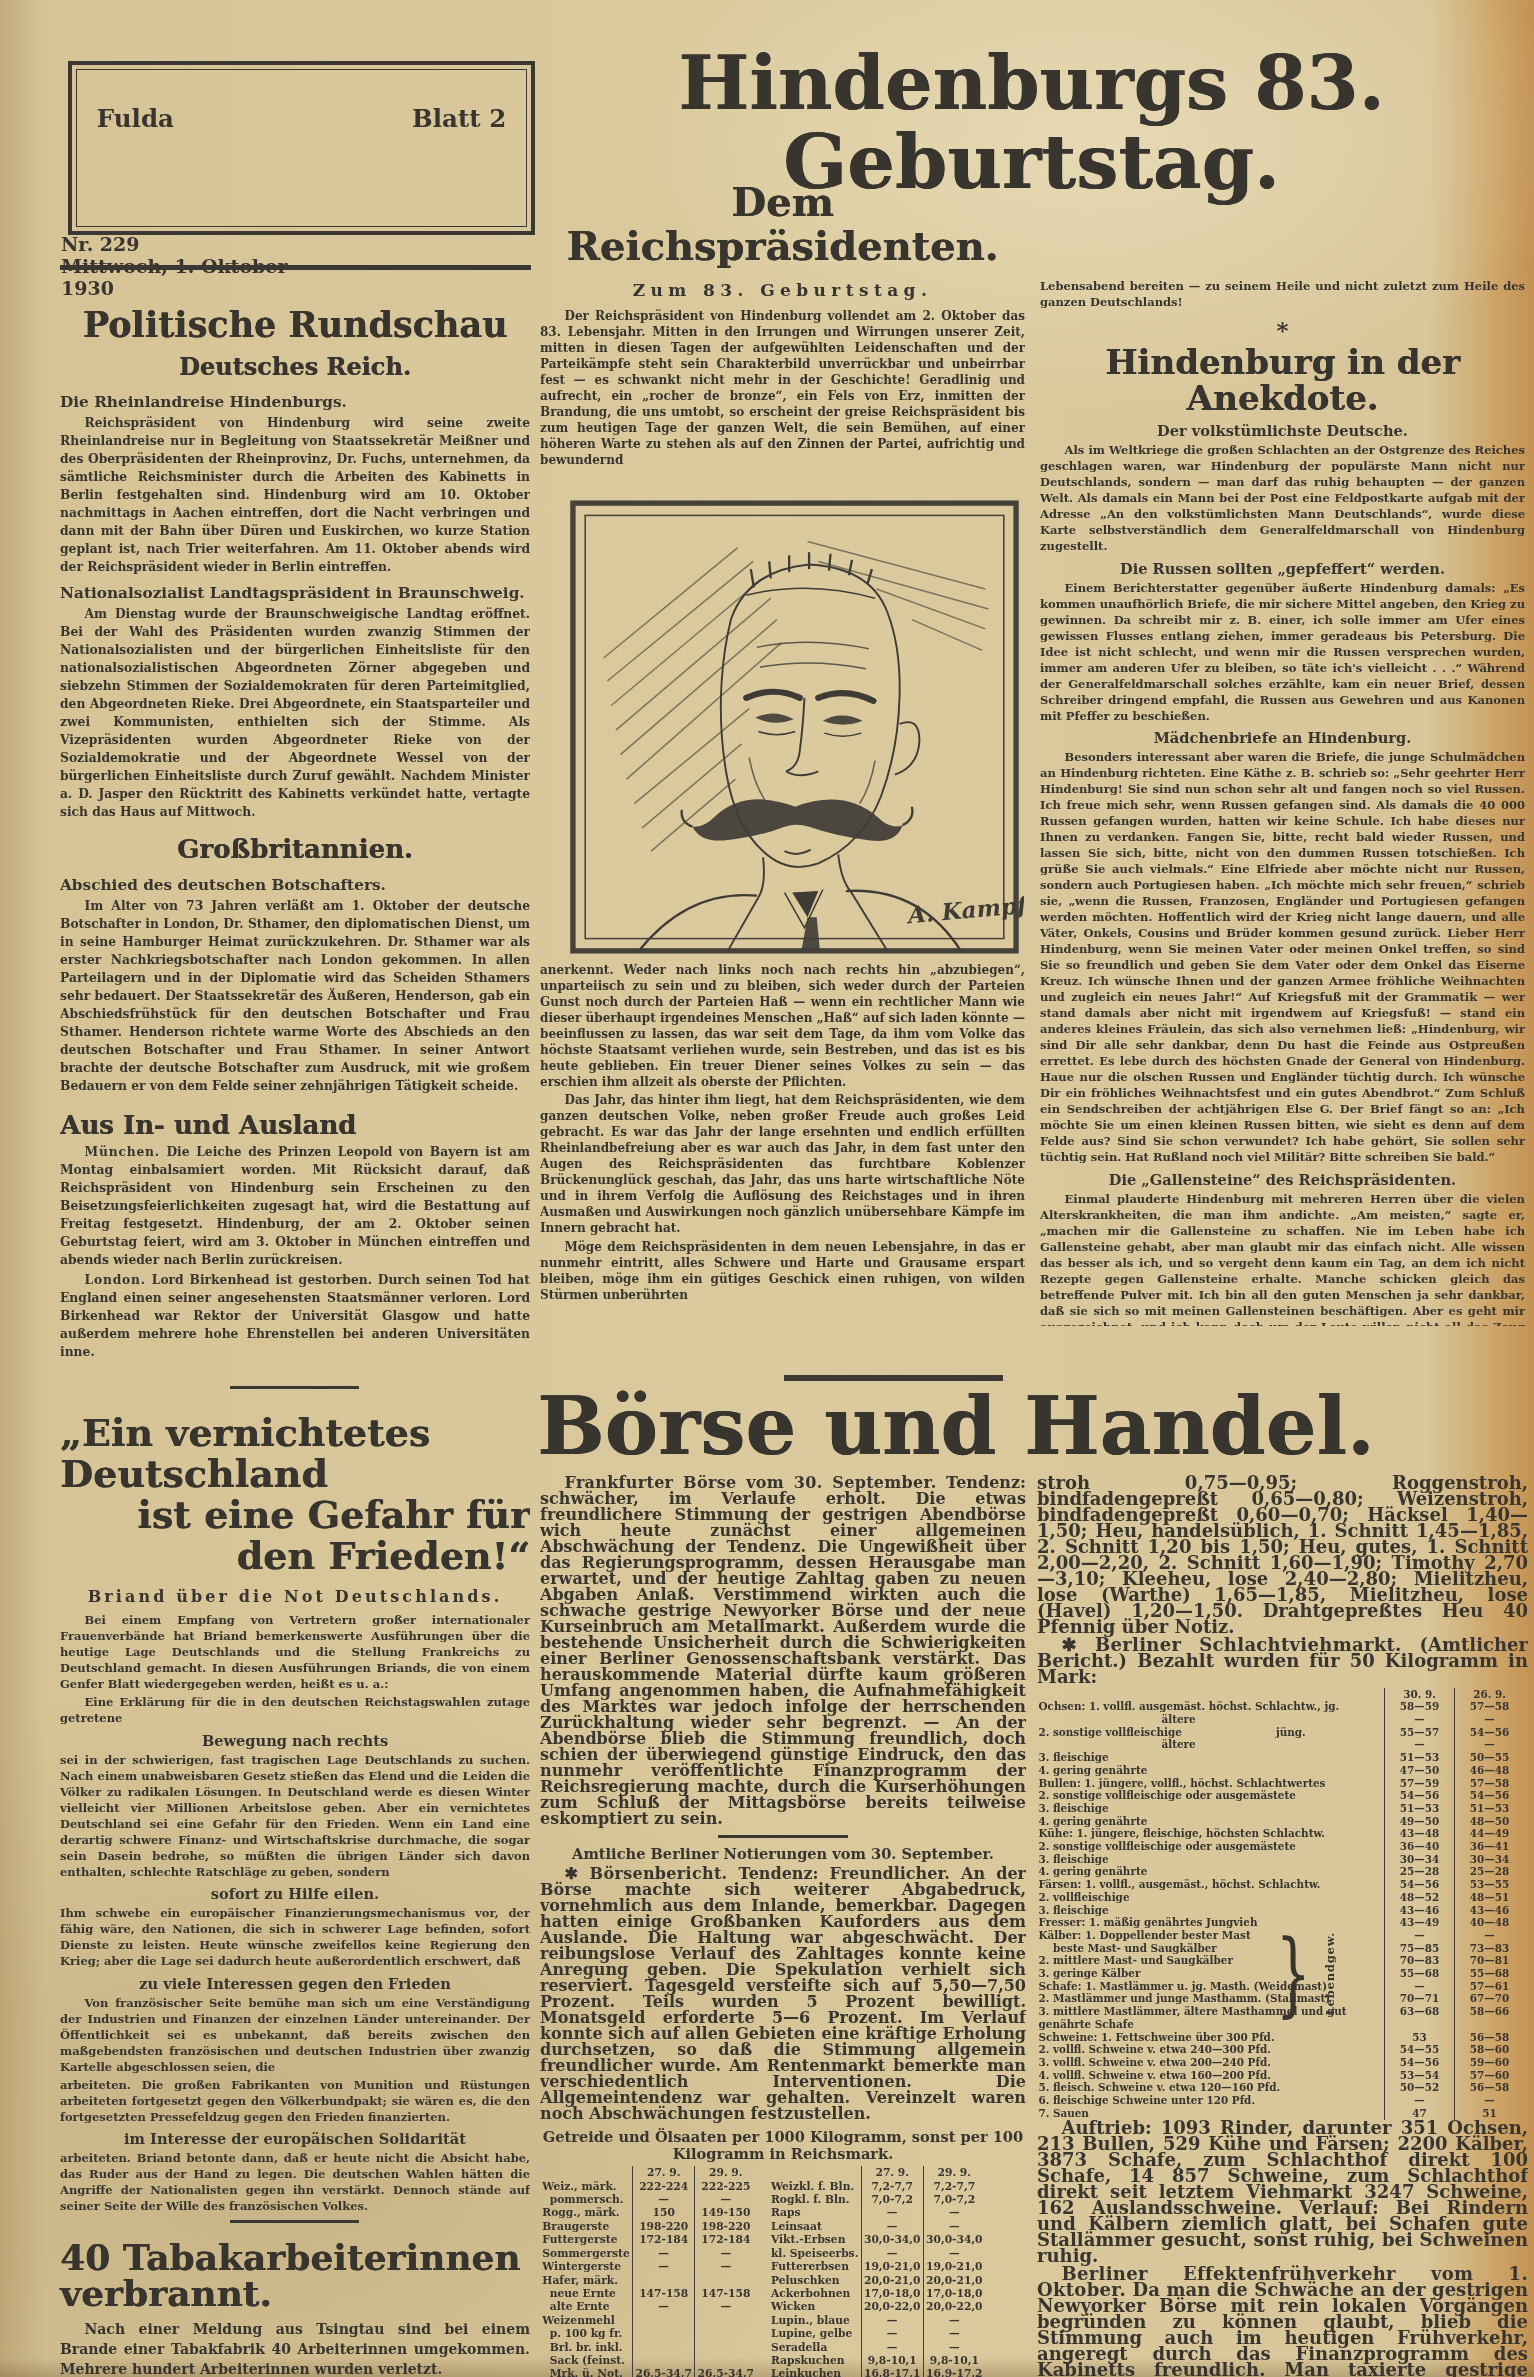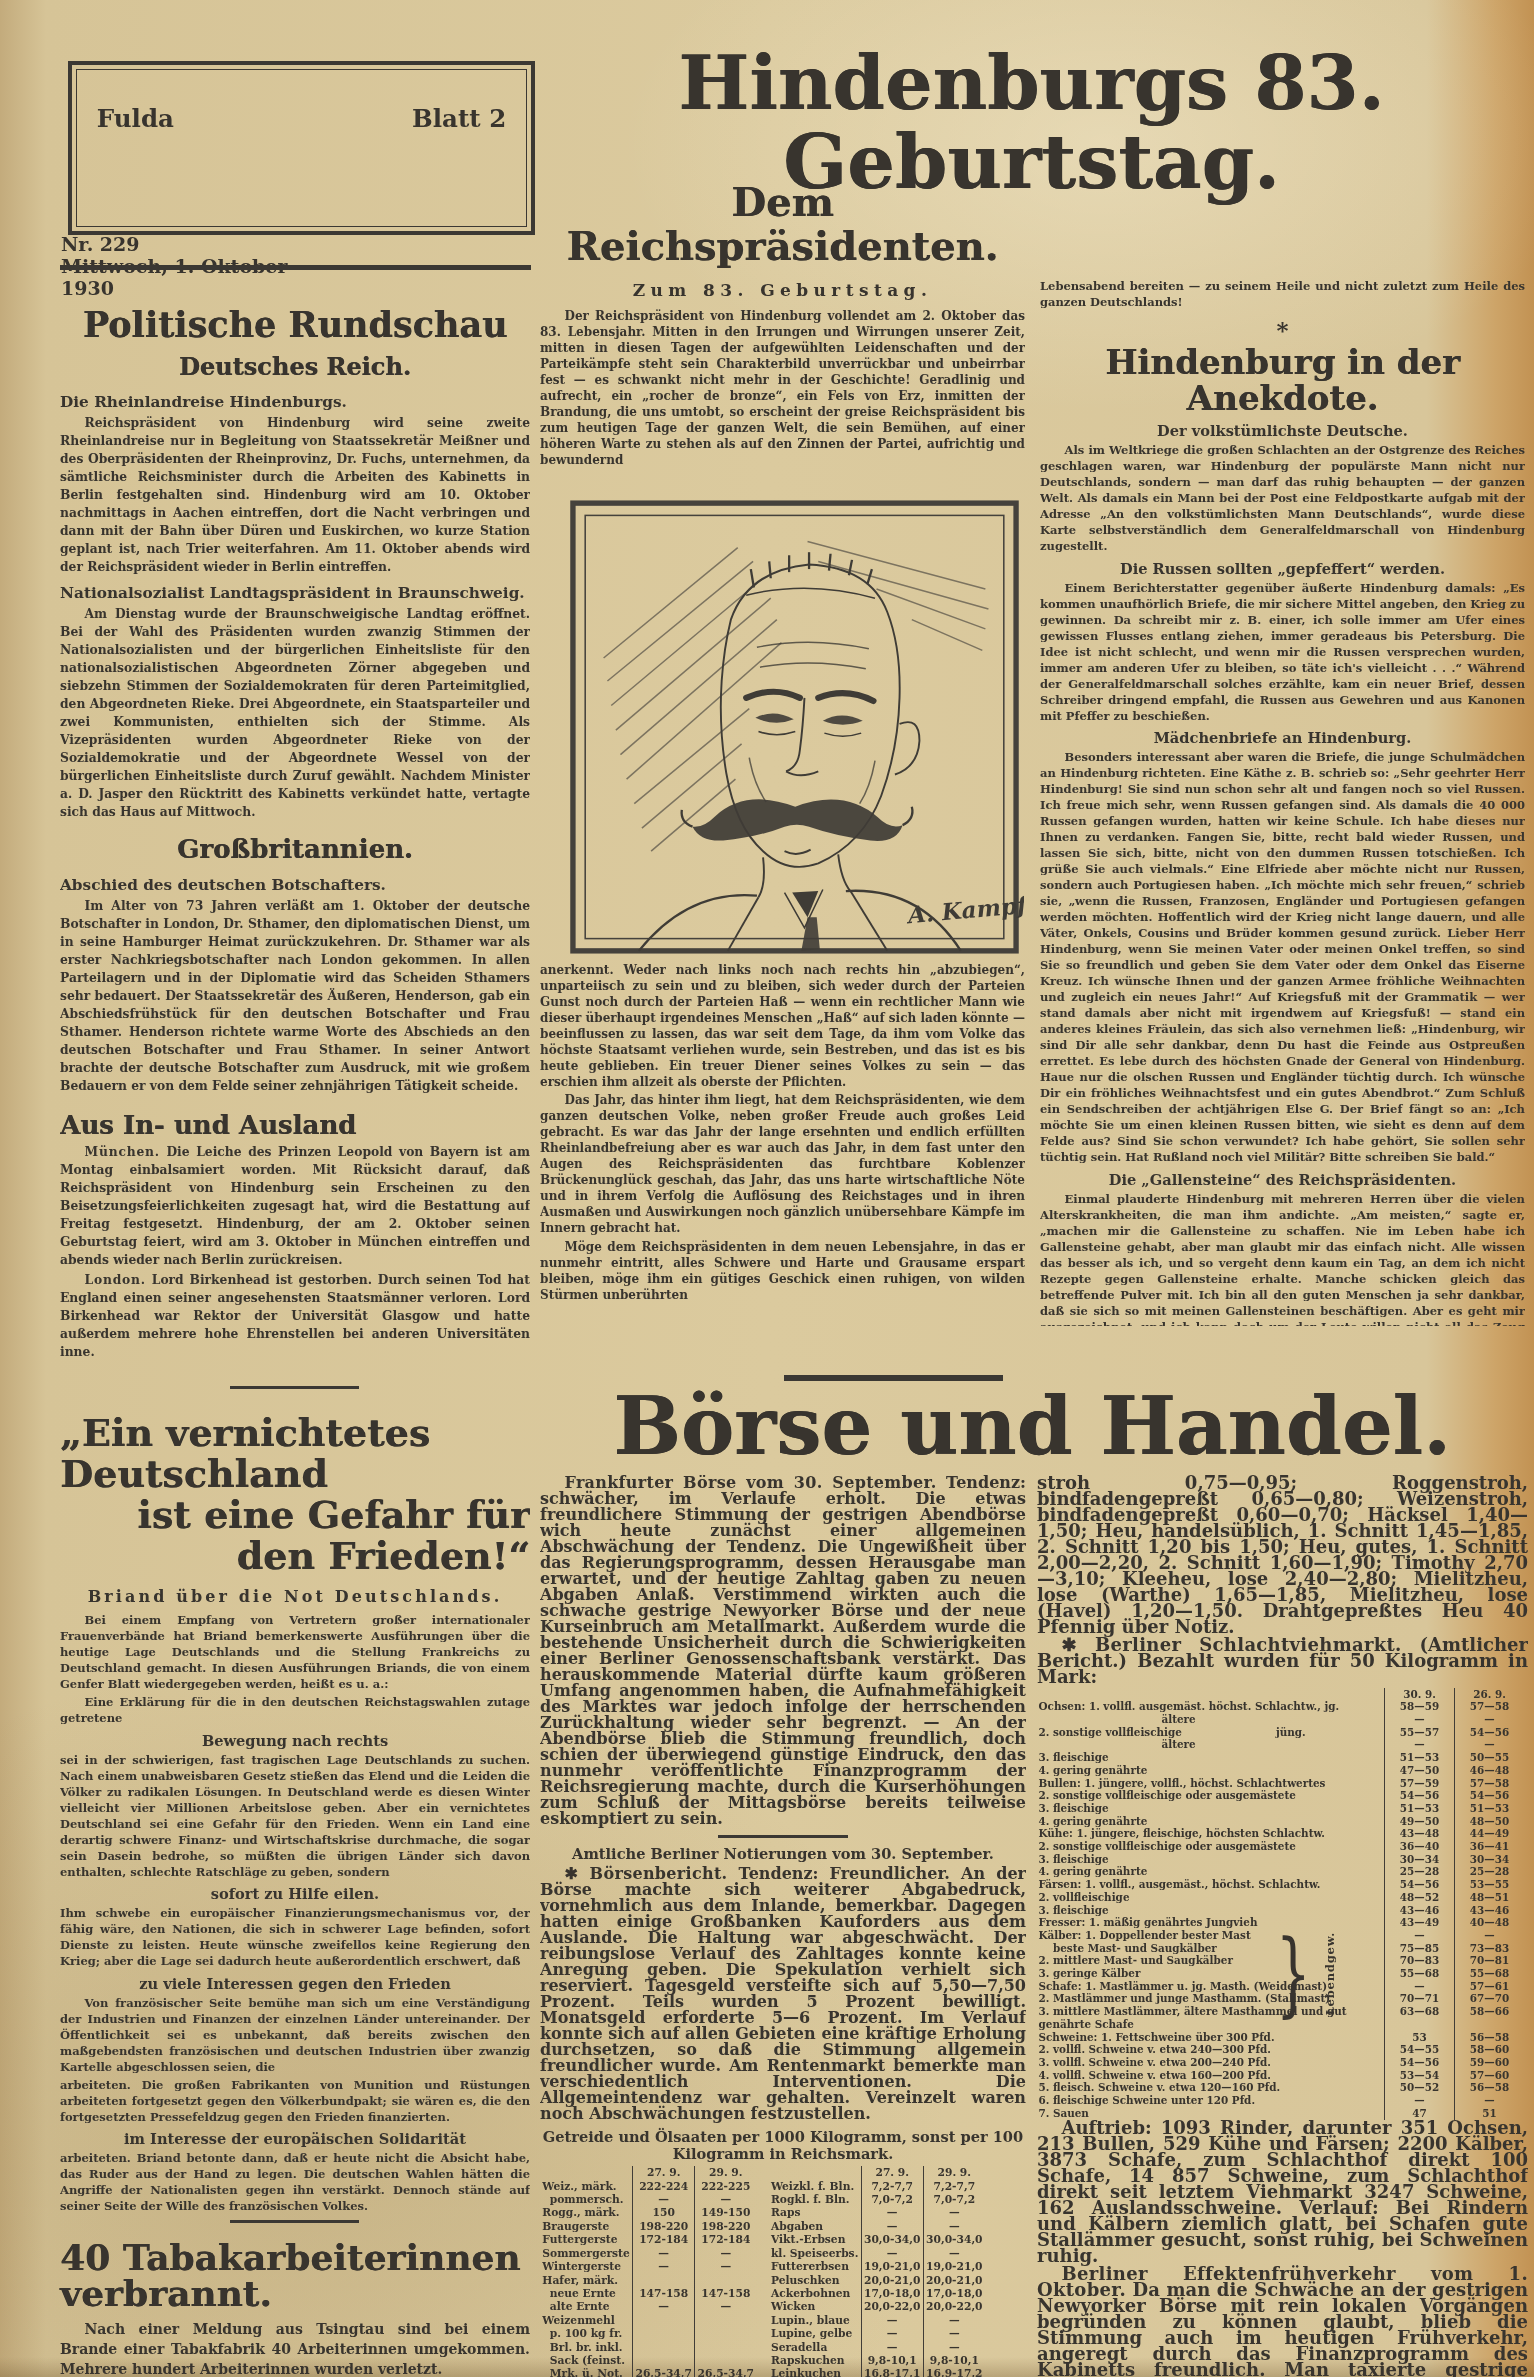--- a/index.html
+++ b/index.html
@@ -24,21 +24,21 @@
   #masthead{position:absolute;left:68px;top:61px;width:459px;height:166px;border:4.6px solid #3b3833;}
   .mh-inner{position:absolute;inset:3.8px;border:1.5px solid #3b3833;padding:14px 20px 7.7px 20px;box-sizing:border-box;}
   .mh-name{font-size:49px;letter-spacing:-0.8px;text-align:center;line-height:1;}
   .mh-row{display:flex;justify-content:space-between;font-size:24.5px;margin-top:20px;}
   #dateline{position:absolute;left:61px;top:233px;width:470px;display:flex;justify-content:space-between;font-size:19px;flex-direction:column;}
   #rule-left{left:60px;top:265px;width:471px;height:5.4px;}
   
   #main-headline{position:absolute;left:535px;top:44px;width:993px;margin:0;text-align:center;
     font-size:75px;line-height:1.05;letter-spacing:0;}
   #boerse-rule{left:784px;top:1375px;width:219px;height:6.1px;}
-  #boerse-headline{position:absolute;left:537px;top:1386px;width:990px;margin:0;text-align:center;font-size:80px;line-height:1;}
+  #boerse-headline{position:absolute;left:537px;top:1386px;width:990px;margin:0;text-align:left;font-size:80px;line-height:1;}
   
   #lead-top{left:540px;top:180px;width:485px;height:318px;overflow:hidden;}
   #lead-top h2{margin:0;text-align:center;font-size:40px;line-height:1.1;}
   .kicker{text-align:center;font-size:17px;letter-spacing:5.4px;margin:12.3px 0 7.7px;}
   #lead-top .para,#lead-rest .para{font-size:12px;line-height:16px;}
   #portrait{left:565px;top:497px;width:459px;height:460px;margin:0;}
   #lead-rest{left:540px;top:962px;width:485px;height:410px;overflow:hidden;}
   
   #right-top{left:1040px;top:278px;width:485px;height:1048px;overflow:hidden;}
   #right-top .para{font-size:11.5px;line-height:16px;}
@@ -407,21 +407,21 @@
               <td class="val">7,0-7,2</td>
             </tr>
 
             <tr>
               <td class="lbl">Raps</td>
               <td class="val">—</td>
               <td class="val">—</td>
             </tr>
 
             <tr>
-              <td class="lbl">Abgaben</td>
+              <td class="lbl">Leinsaat</td>
               <td class="val">—</td>
               <td class="val">—</td>
             </tr>
 
             <tr>
               <td class="lbl">Vikt.-Erbsen</td>
               <td class="val">30,0-34,0</td>
               <td class="val">30,0-34,0</td>
             </tr>
 

